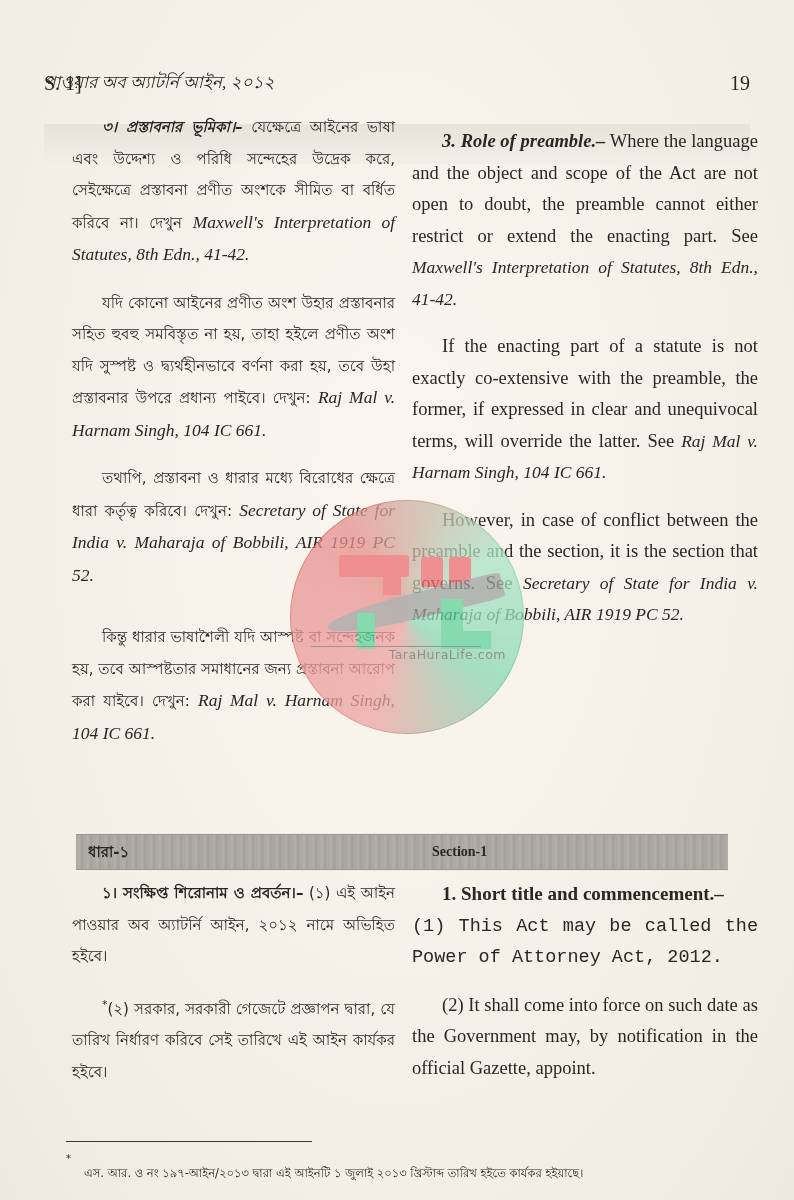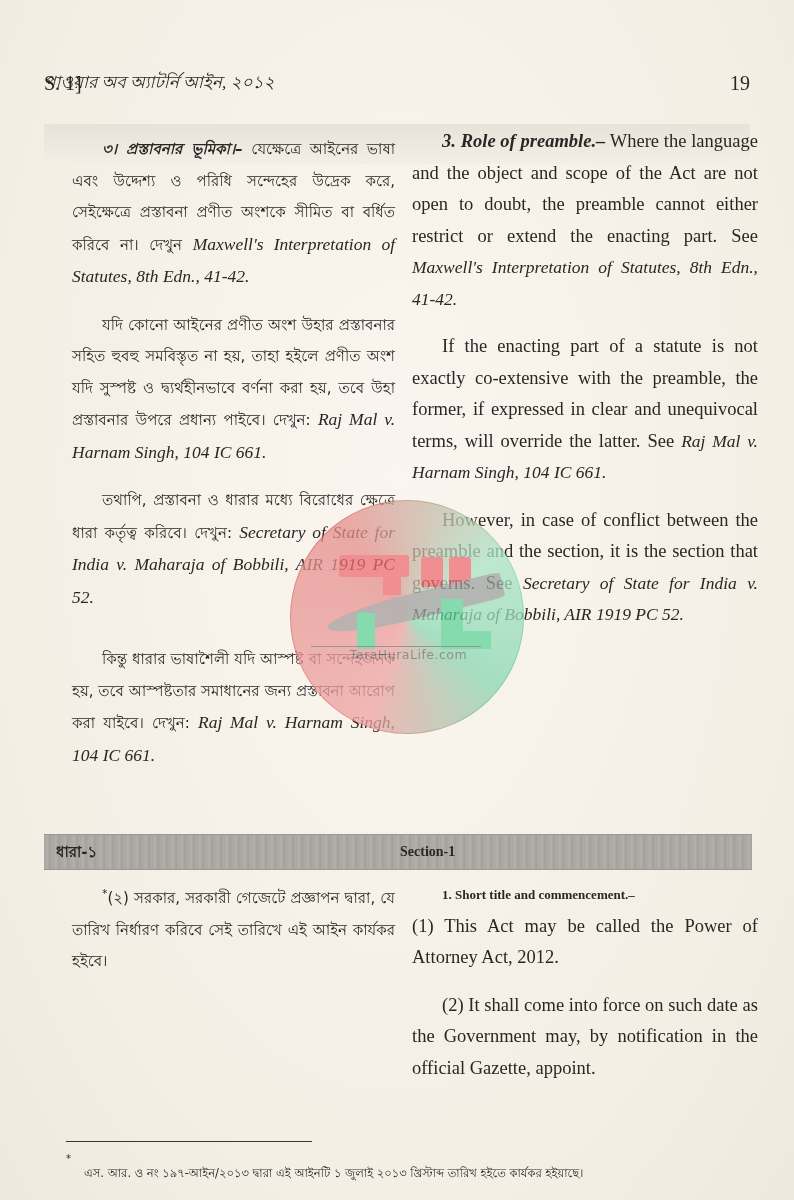--- a/index.html
+++ b/index.html
@@ -36,21 +36,21 @@
   .col-bn { left: 72px; width: 323px; font-family: "DejaVu Sans", sans-serif; font-size: 15px; }
   .col-en { left: 412px; width: 346px; font-size: 18.5px; }
   .col p { margin: 0 0 16px 0; text-indent: 30px; }
   .col .i { font-family: "Liberation Serif", serif; font-style: italic; font-size: 17.5px; }
   .col .bi { font-weight: bold; font-style: italic; }
   .col .b { font-weight: bold; }
   .bn-b { font-weight: bold; font-style: italic; }
   .bn-hd { font-weight: bold; }
 
   .section-bar {
-    position: absolute; top: 834px; left: 44px; width: 708px; height: 34px;
+    position: absolute; top: 834px; left: 76px; width: 652px; height: 34px;
     background: repeating-linear-gradient(90deg, #a9a6a1 0px, #b4b1ac 3px, #a3a09b 6px, #b0ada8 9px);
     border-top: 1px solid #9a9791; border-bottom: 1px solid #9a9791;
   }
   .section-bar .bn {
     position: absolute; left: 12px; top: 0; line-height: 34px;
     font-family: "DejaVu Sans", sans-serif; font-weight: bold; font-size: 15px; color: #2b2725;
   }
   .section-bar .en {
     position: absolute; left: 356px; top: 0; line-height: 34px;
     font-weight: bold; font-size: 14px; color: #2b2725;
@@ -81,38 +81,38 @@
   .wm-red1 { position: absolute; left: 48px; top: 54px; width: 70px; height: 22px; background: #ee6d73; border-radius: 3px; }
   .wm-red2 { position: absolute; left: 92px; top: 54px; width: 18px; height: 40px; background: #ee6d73; }
   .wm-red3 { position: absolute; left: 130px; top: 56px; width: 22px; height: 30px; background: #ee6d73; border-radius: 3px; }
   .wm-red4 { position: absolute; left: 158px; top: 56px; width: 22px; height: 30px; background: #ee6d73; border-radius: 3px; }
   .wm-swoosh { position: absolute; left: 34px; top: 92px; width: 180px; height: 26px; background: #9c9c9c; transform: rotate(-14deg); border-radius: 60% 10% 10% 60%; opacity: 0.9; }
   .wm-green1 { position: absolute; left: 66px; top: 112px; width: 18px; height: 36px; background: #5fd39a; }
   .wm-green2 { position: absolute; left: 150px; top: 98px; width: 22px; height: 50px; background: #5fd39a; }
   .wm-green3 { position: absolute; left: 150px; top: 130px; width: 50px; height: 18px; background: #5fd39a; }
   .wm-line { position: absolute; left: 20px; top: 145px; width: 170px; height: 1px; background: #777; }
   .wm-text {
-    position: absolute; left: 30px; top: 146px; width: 175px; text-align: center;
+    position: absolute; left: 40px; top: 146px; width: 175px; text-align: right;
     font-family: "DejaVu Sans", sans-serif; font-size: 12.5px; color: #6e6e6e; letter-spacing: 0.5px;
   }
 </style>
 </head>
 <body>
 
 <div class="page">
 
   <div class="running-head">
     <span class="left">S. 1]</span>
     <span class="center">পাওয়ার অব অ্যাটর্নি আইন, ২০১২</span>
     <span class="right">19</span>
   </div>
 
   <div class="top-band"></div>
 
-  <div class="col col-bn" style="top:134px;">
+  <div class="col col-bn" style="top:112px;">
     <p>
       <span class="bn-b">৩। প্রস্তাবনার ভূমিকা।–</span><span> যেক্ষেত্রে আইনের ভাষা এবং উদ্দেশ্য ও পরিধি সন্দেহের উদ্রেক করে, সেইক্ষেত্রে প্রস্তাবনা প্রণীত অংশকে সীমিত বা বর্ধিত করিবে না। দেখুন </span><span class="i">Maxwell's Interpretation of Statutes, 8th Edn., 41-42.</span>
     </p>
     <p>
       <span>যদি কোনো আইনের প্রণীত অংশ উহার প্রস্তাবনার সহিত হুবহু সমবিস্তৃত না হয়, তাহা হইলে প্রণীত অংশ যদি সুস্পষ্ট ও দ্ব্যর্থহীনভাবে বর্ণনা করা হয়, তবে উহা প্রস্তাবনার উপরে প্রধান্য পাইবে। দেখুন: </span><span class="i">Raj Mal v. Harnam Singh, 104 IC 661.</span>
     </p>
     <p>
       <span>তথাপি, প্রস্তাবনা ও ধারার মধ্যে বিরোধের ক্ষেত্রে ধারা কর্তৃত্ব করিবে। দেখুন: </span><span class="i">Secretary of State for India v. Maharaja of Bobbili, AIR 1919 PC 52.</span>
     </p>
     <p style="margin-top:30px;">
@@ -132,29 +132,32 @@
     </p>
   </div>
 
   <div class="section-bar">
     <span class="bn">ধারা-১</span>
     <span class="en">Section-1</span>
   </div>
 
   <div class="col col-bn" style="top:878px;">
     <p>
+      <span class="bn-hd">১। সংক্ষিপ্ত শিরোনাম ও প্রবর্তন।–</span><span> (১) এই আইন পাওয়ার অব অ্যাটর্নি আইন, ২০১২ নামে অভিহিত হইবে।</span>
+    </p>
+    <p>
       <sup class="star">*</sup><span>(২) সরকার, সরকারী গেজেটে প্রজ্ঞাপন দ্বারা, যে তারিখ নির্ধারণ করিবে সেই তারিখে এই আইন কার্যকর হইবে।</span>
     </p>
   </div>
 
   <div class="col col-en" style="top:878px;">
     <p style="margin:0;">
-      <span class="b" style="font-size:13px;">1. Short title and commencement.–</span>
+      <span class="b" style="font-size:19px;">1. Short title and commencement.–</span>
     </p>
-    <p style="text-indent:0;">
+    <p style="text-indent:0;font-family:Liberation Mono, monospace;">
       <span>(1) This Act may be called the Power of Attorney Act, 2012.</span>
     </p>
     <p>
       <span>(2) It shall come into force on such date as the Government may, by notification in the official Gazette, appoint.</span>
     </p>
   </div>
 
   <div class="footnote-rule"></div>
   <div class="footnote">
     <span class="mark">*</span>

